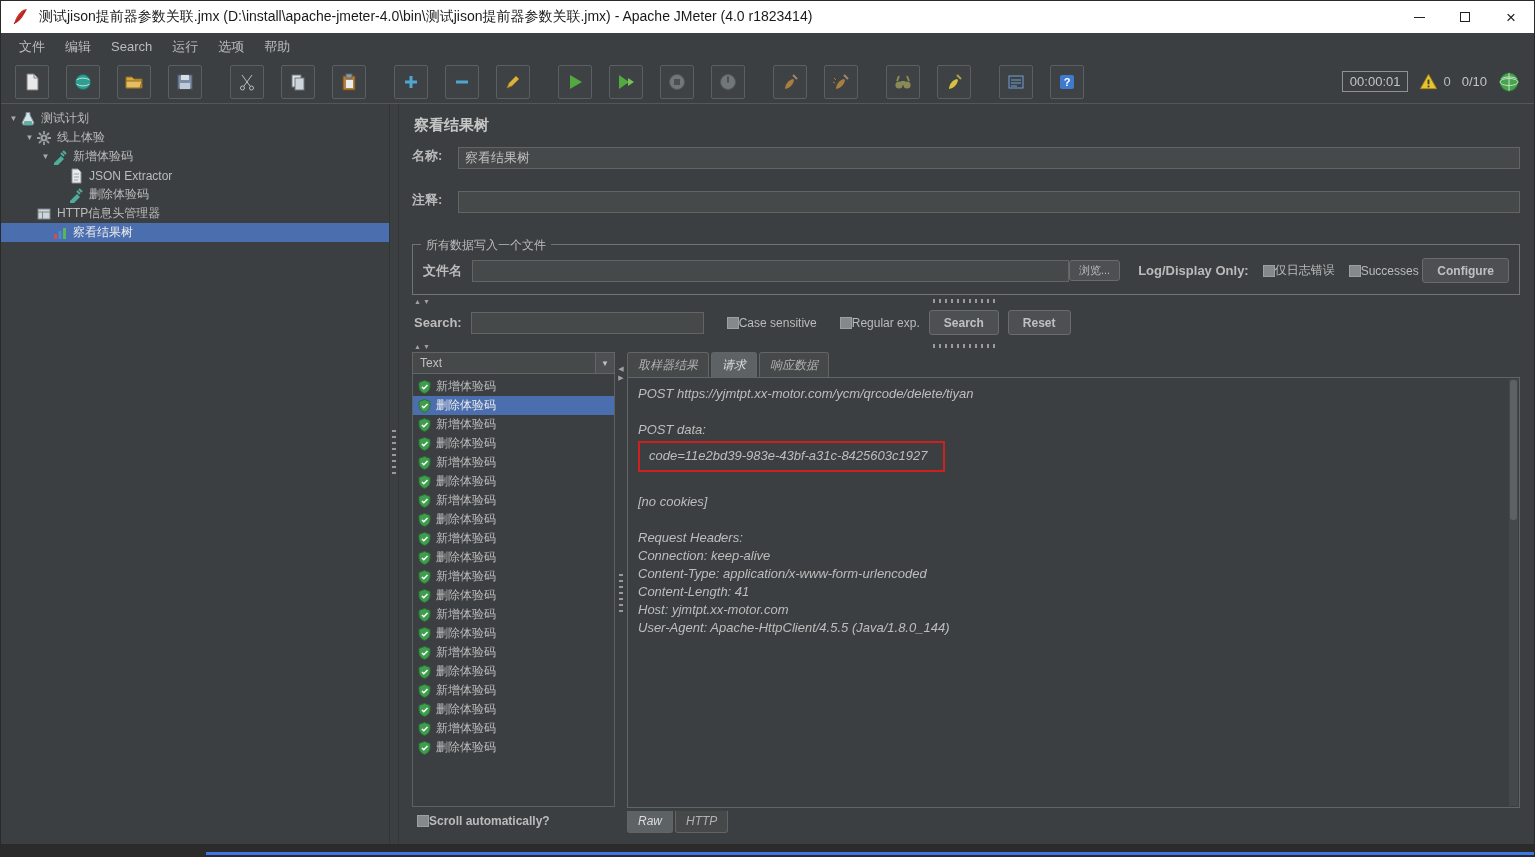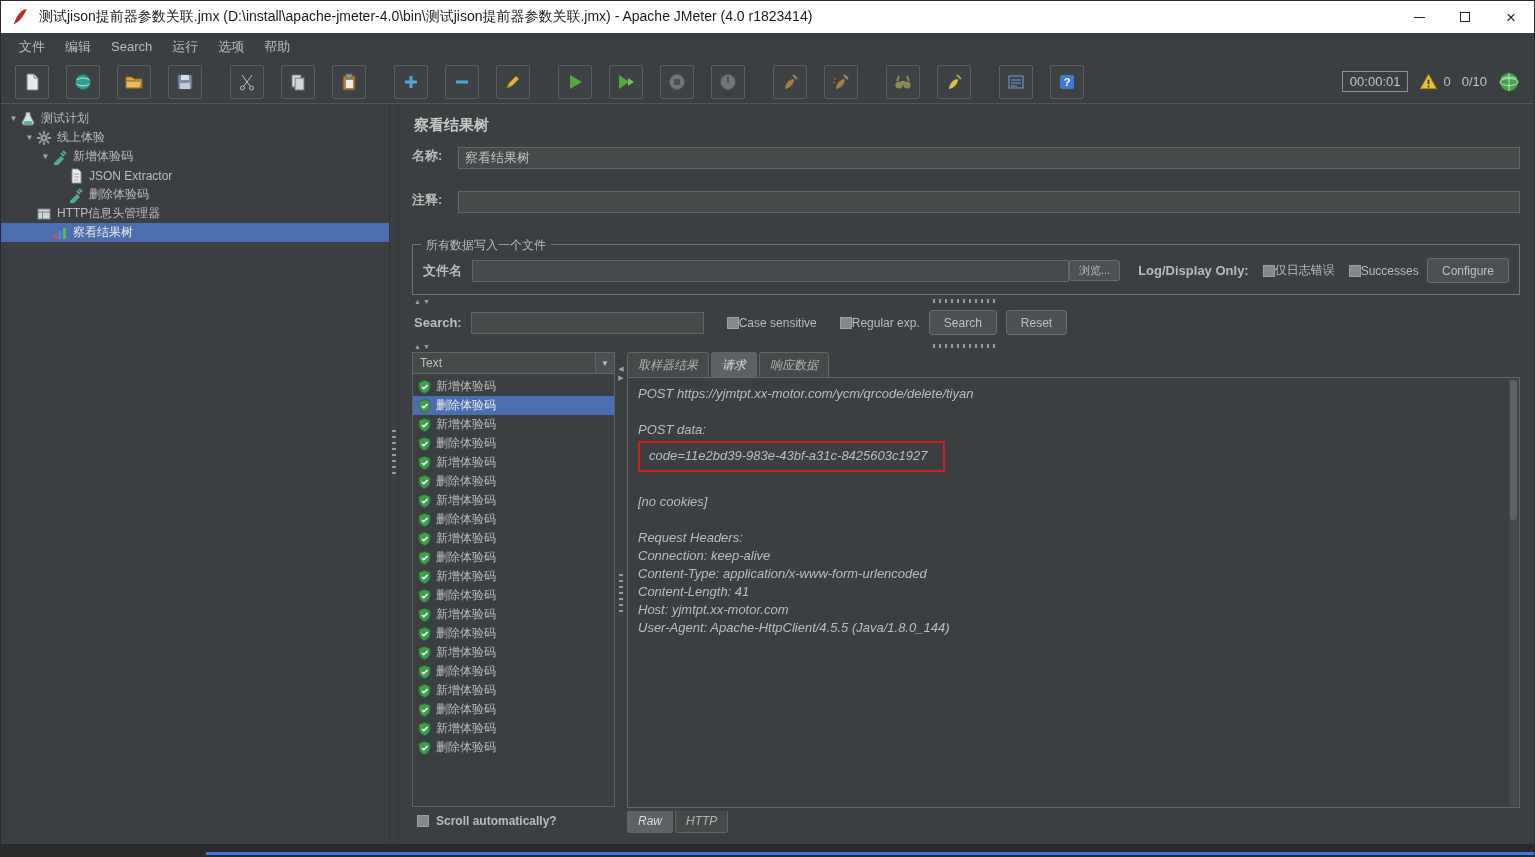--- a/index.html
+++ b/index.html
@@ -64,21 +64,21 @@
   .group-title{position:absolute;top:-8px;left:8px;background:#3c3f41;padding:0 5px;font-size:12px;color:#bbbbbb;}
   .fg-label{font-size:13px;font-weight:bold;margin-right:10px;flex:0 0 auto;}
   .file-input{flex:1;max-width:597px;}
   .small-btn{height:21px;background:#4c5052;border:1px solid #6b6b6b;border-radius:3px;color:#bbbbbb;
     font-size:11px;padding:0 9px;flex:0 0 auto;font-family:"Liberation Sans",sans-serif;}
   .logdisp-label{font-size:13px;font-weight:bold;margin-left:18px;flex:0 0 auto;}
   .cb-group{display:flex;align-items:center;gap:0;margin-left:14px;flex:0 0 auto;}
   .checkbox{width:12px;height:12px;background:#84898b;border:1px solid #9ba0a2;flex:0 0 auto;display:inline-block;}
   .cb-label{font-size:12px;color:#bbbbbb;}
   .btn{height:25px;background:#4c5052;border:1px solid #6b6b6b;border-radius:3px;color:#c0c0c0;font-size:12px;
-    padding:0 14px;font-family:"Liberation Sans",sans-serif;}
+    padding:0 14px;font-family:"Liberation Sans",sans-serif;font-weight:bold;}
   .configure-btn{margin-left:auto;flex:0 0 auto;}
 
   .hsplit{height:10px;position:relative;display:flex;align-items:center;margin:1px 0;flex:0 0 auto;}
   .hs-arrows{display:flex;gap:2px;margin-left:2px;font-size:7px;color:#a0a0a0;line-height:1;}
   .h-dots{width:66px;height:4px;position:absolute;left:50%;top:50%;transform:translate(-50%,-50%);
     background:repeating-linear-gradient(90deg,#9a9a9a 0 2px,transparent 2px 6px);}
 
   .search-row{display:flex;align-items:center;margin:3px 0 5px 2px;flex:0 0 auto;gap:9px;}
   .search-label{font-size:13px;font-weight:bold;}
   .search-input{width:233px;}
@@ -87,21 +87,21 @@
   .results-col{width:203px;flex:0 0 auto;display:flex;flex-direction:column;min-height:0;}
   .dropdown{height:22px;background:#45494a;border:1px solid #646464;display:flex;align-items:center;
     font-size:12px;color:#c0c0c0;padding-left:7px;flex:0 0 auto;}
   .dd-arrow{margin-left:auto;width:19px;align-self:stretch;border-left:1px solid #646464;background:#4c5052;
     display:flex;align-items:center;justify-content:center;font-size:8px;color:#c0c0c0;}
   .results-list{flex:1;border:1px solid #5c6164;border-top:none;background:#3c3f41;overflow:hidden;padding-top:3px;}
   .result-item{height:19px;display:flex;align-items:center;gap:5px;padding-left:5px;font-size:12px;color:#bcbcbc;white-space:nowrap;}
   .result-item.selected{background:#4b6eaf;color:#eaeaea;}
   .shield{width:13px;height:14px;flex:0 0 auto;}
   .shield svg{width:13px;height:14px;display:block;}
-  .scroll-row{height:27px;display:flex;align-items:center;gap:7px;padding-left:5px;flex:0 0 auto;}
+  .scroll-row{height:27px;display:flex;align-items:center;gap:0;padding-left:5px;flex:0 0 auto;}
   .scroll-label{font-size:12px;font-weight:bold;}
 
   .vsplit2{width:12px;flex:0 0 auto;position:relative;}
   .vs2-arrows{position:absolute;top:12px;left:50%;transform:translateX(-50%);display:flex;flex-direction:column;
     font-size:7px;color:#a0a0a0;line-height:1.3;}
   .v-dots2{position:absolute;top:46%;left:50%;transform:translateX(-50%);width:4px;height:40px;
     background:repeating-linear-gradient(180deg,#9a9a9a 0 2px,transparent 2px 6px);}
 
   .request-panel{flex:1;display:flex;flex-direction:column;min-width:0;min-height:0;font-style:italic;}
   .tabs-row{display:flex;align-items:flex-end;height:25px;flex:0 0 auto;}

